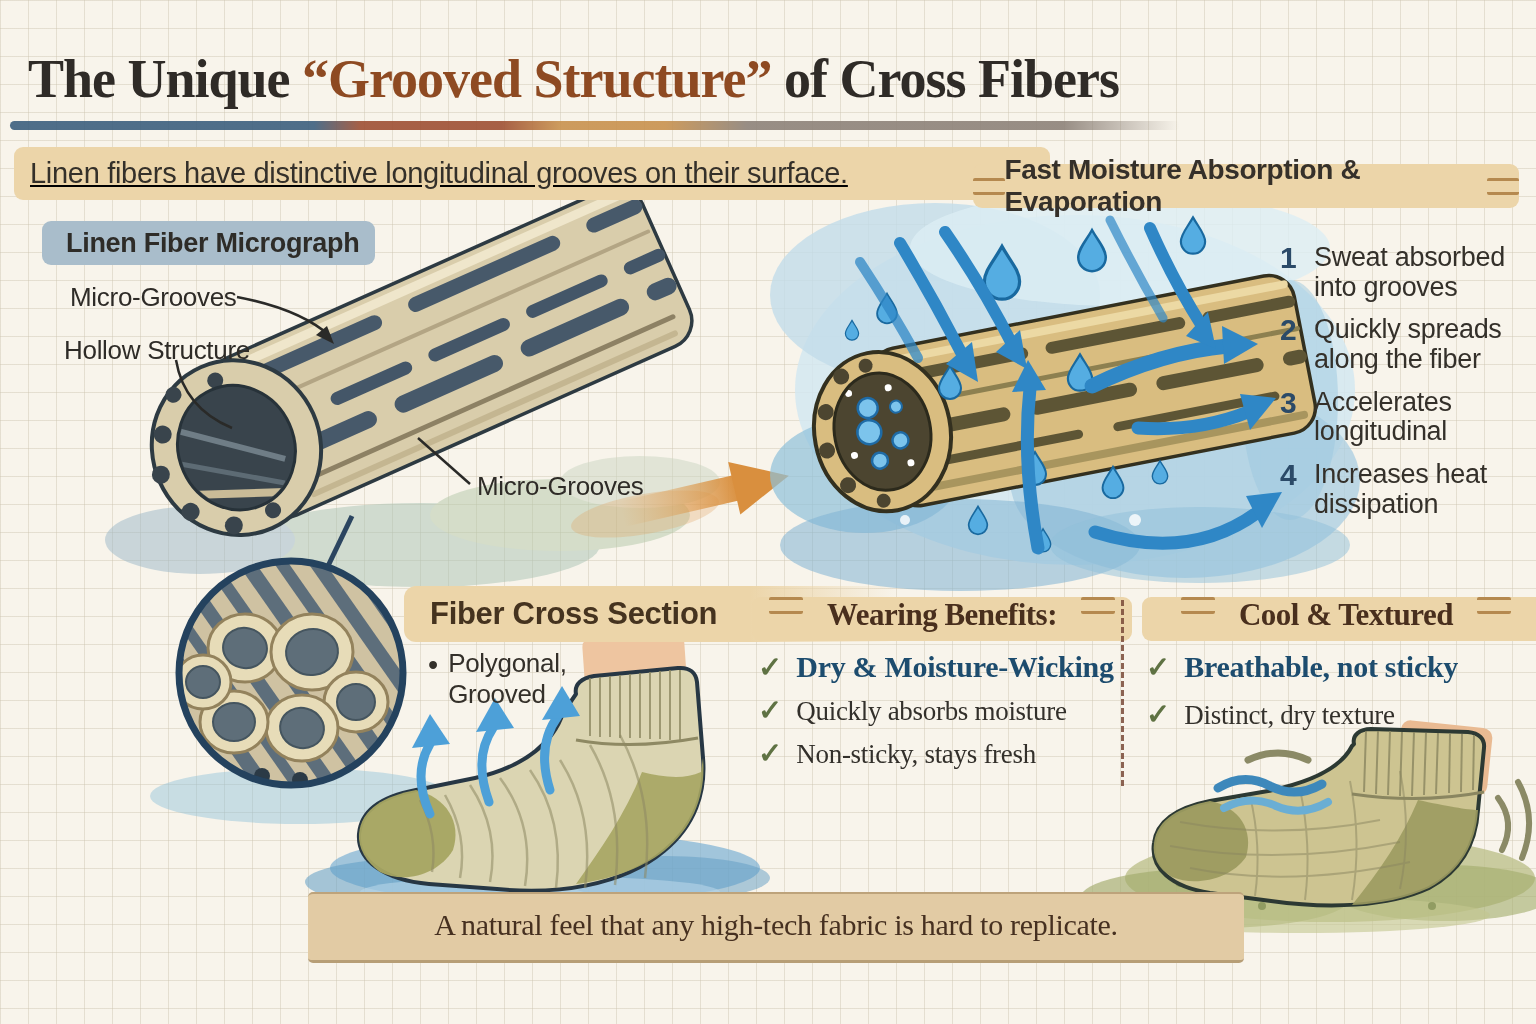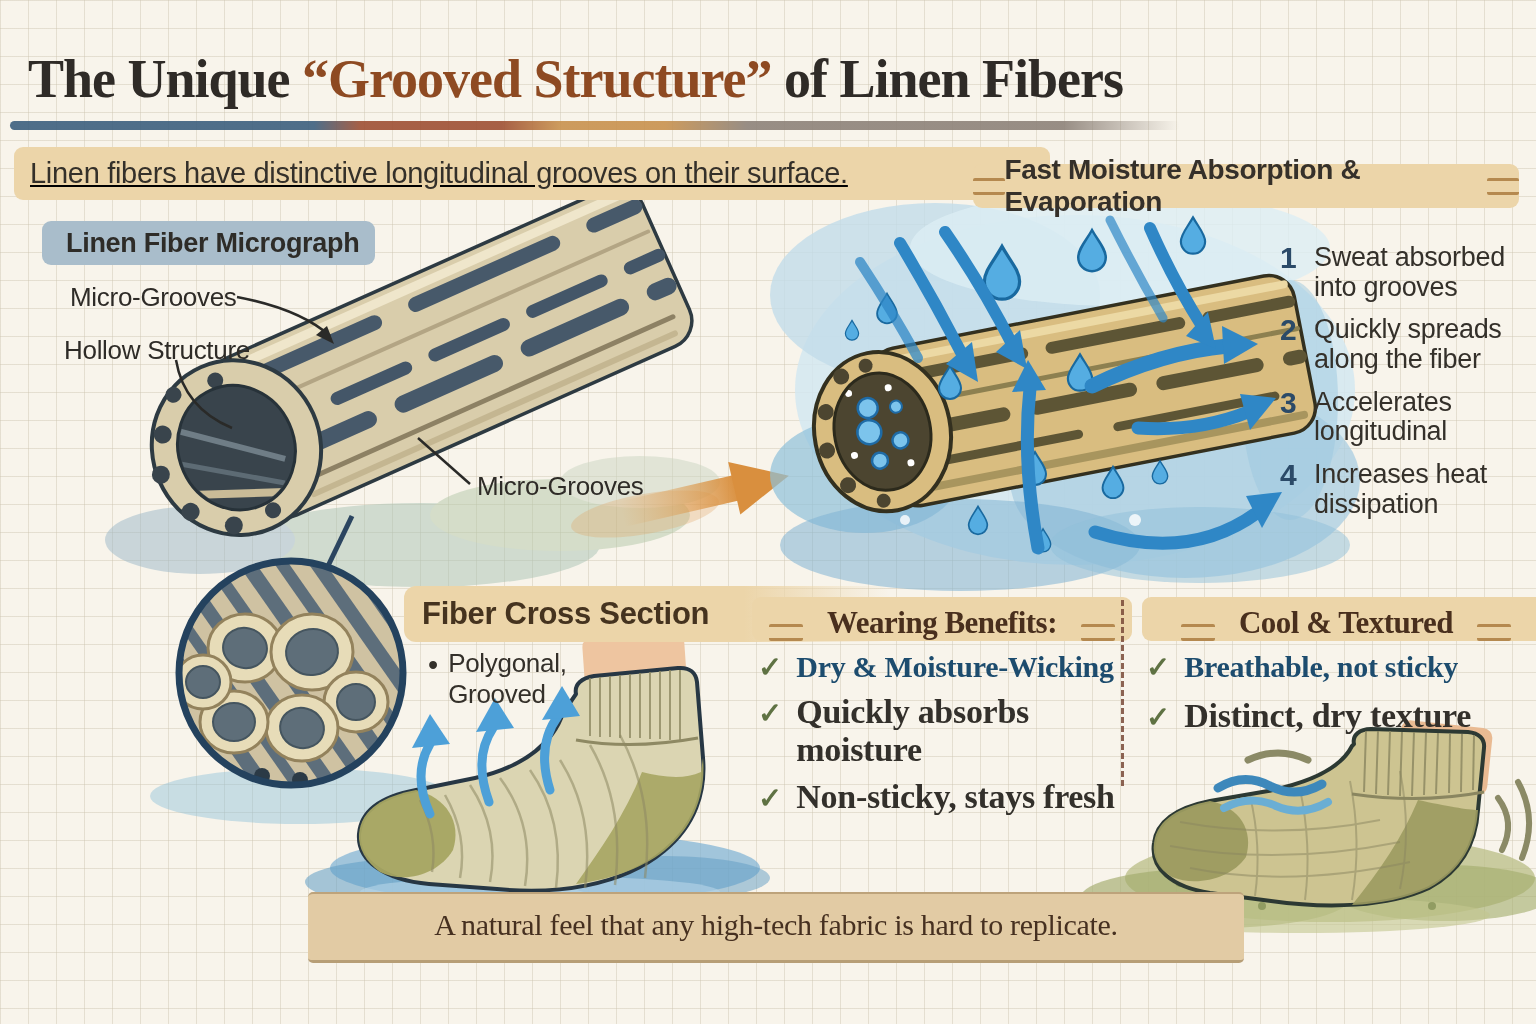--- a/index.html
+++ b/index.html
@@ -40,39 +40,39 @@
     display:flex;align-items:center;justify-content:center;gap:0;}
   .moisture-band .t{font-size:28px;font-weight:700;color:#35302a;letter-spacing:-0.4px;}
   .dash{width:34px;height:11px;border-top:3px solid #b5894f;border-bottom:3px solid #b5894f;border-radius:2px;}
 
   .steps{left:1280px;top:243px;width:248px;display:flex;flex-direction:column;gap:13px;position:absolute;}
   .step{display:flex;gap:10px;}
   .step .n{flex:none;width:24px;font-weight:700;font-size:30px;color:#2b4a68;line-height:1;}
   .step .s{font-size:27px;line-height:1.1;color:#34302a;letter-spacing:-0.3px;}
 
   .cross-band{left:404px;top:586px;width:486px;height:56px;border-radius:12px;
-    background:linear-gradient(90deg,#ecd5a9 0%,#ecd5a9 70%,rgba(236,213,169,0) 100%);}
+    background:linear-gradient(90deg,#ecd5a9 0%,#ecd5a9 70%,rgba(236,213,169,0) 100%);padding-left:8px;}
   .cross-band span{display:block;padding-left:18px;line-height:56px;font-size:31px;
     font-weight:700;color:#45331f;letter-spacing:-0.3px;}
   .bullet{left:428px;top:648px;width:240px;display:flex;gap:10px;position:absolute;}
   .bullet .m{font-size:29px;color:#34302a;line-height:1.2;}
   .bullet .lines{font-size:26px;color:#34302a;line-height:1.2;letter-spacing:-0.3px;}
 
-  .bh-band{height:44px;background:#ecd5a9;display:flex;align-items:flex-end;justify-content:center;gap:24px;}
+  .bh-band{height:44px;background:#ecd5a9;display:flex;align-items:flex-start;justify-content:center;gap:24px;}
   .wearing-band{left:752px;top:597px;width:380px;}
   .cool-band{left:1142px;top:597px;width:408px;}
   .bh-band .t{font-family:"Liberation Serif",serif;font-size:31px;font-weight:700;
     color:#492f1d;letter-spacing:-0.5px;}
 
   .blist{position:absolute;display:flex;flex-direction:column;}
   .wearing-list{left:758px;top:650px;width:372px;gap:9px;}
   .cool-list{left:1146px;top:650px;width:382px;gap:13px;}
   .brow{display:flex;gap:14px;align-items:baseline;}
   .brow .chk{font-size:29px;font-weight:700;color:#5f7243;}
-  .brow .bt{font-family:"Liberation Serif",serif;font-size:34px;color:#33302b;letter-spacing:-0.3px;font-weight:bold;}
+  .brow .bt{font-family:"Liberation Serif",serif;font-size:27px;color:#33302b;letter-spacing:-0.3px;}
   .brow.em .bt{font-size:30px;font-weight:700;color:#1d4c6e;}
 
   .divider{left:1121px;top:600px;height:186px;width:0;border-left:3px dashed #7a4a38;opacity:.85;position:absolute;}
 
   .footer-band{left:308px;top:892px;width:936px;height:66px;background:#e2cba4;border-radius:5px;
     border-top:2px solid rgba(120,90,50,.35);border-bottom:3px solid rgba(120,90,50,.4);}
   .footer-band span{display:block;text-align:center;line-height:62px;
     font-family:"Liberation Serif",serif;font-size:30px;color:#463020;letter-spacing:-0.3px;}
 </style>
 </head>
@@ -363,21 +363,21 @@
         <path d="M1248,760 Q1278,746 1308,760" stroke="#8b8a66" stroke-width="7"></path>
         <path d="M1218,788 Q1244,772 1270,786 Q1296,799 1322,784" stroke="#3d88bb" stroke-width="9"></path>
         <path d="M1224,808 Q1250,794 1276,806 Q1302,817 1328,802" stroke="#6aaed4" stroke-width="8"></path>
         <path d="M1498,798 Q1516,822 1502,850" stroke="#8b8a66" stroke-width="6"></path>
         <path d="M1518,782 Q1538,818 1522,858" stroke="#8b8a66" stroke-width="6"></path>
       </g>
     </g>
   </svg>
 
   <div class="txt title">
-    <span>The Unique </span><span class="accent">“Grooved Structure”</span><span> of Linen Fibers</span>
+    <span>The Unique </span><span class="accent">“Grooved Structure”</span><span> of Cross Fibers</span>
   </div>
   <div class="txt title-rule"></div>
 
   <div class="band subtitle-band txt">
     <span>Linen fibers have distinctive longitudinal grooves on their surface.</span>
   </div>
 
   <div class="band micrograph-band txt">
     <span>Linen Fiber Micrograph</span>
   </div>

